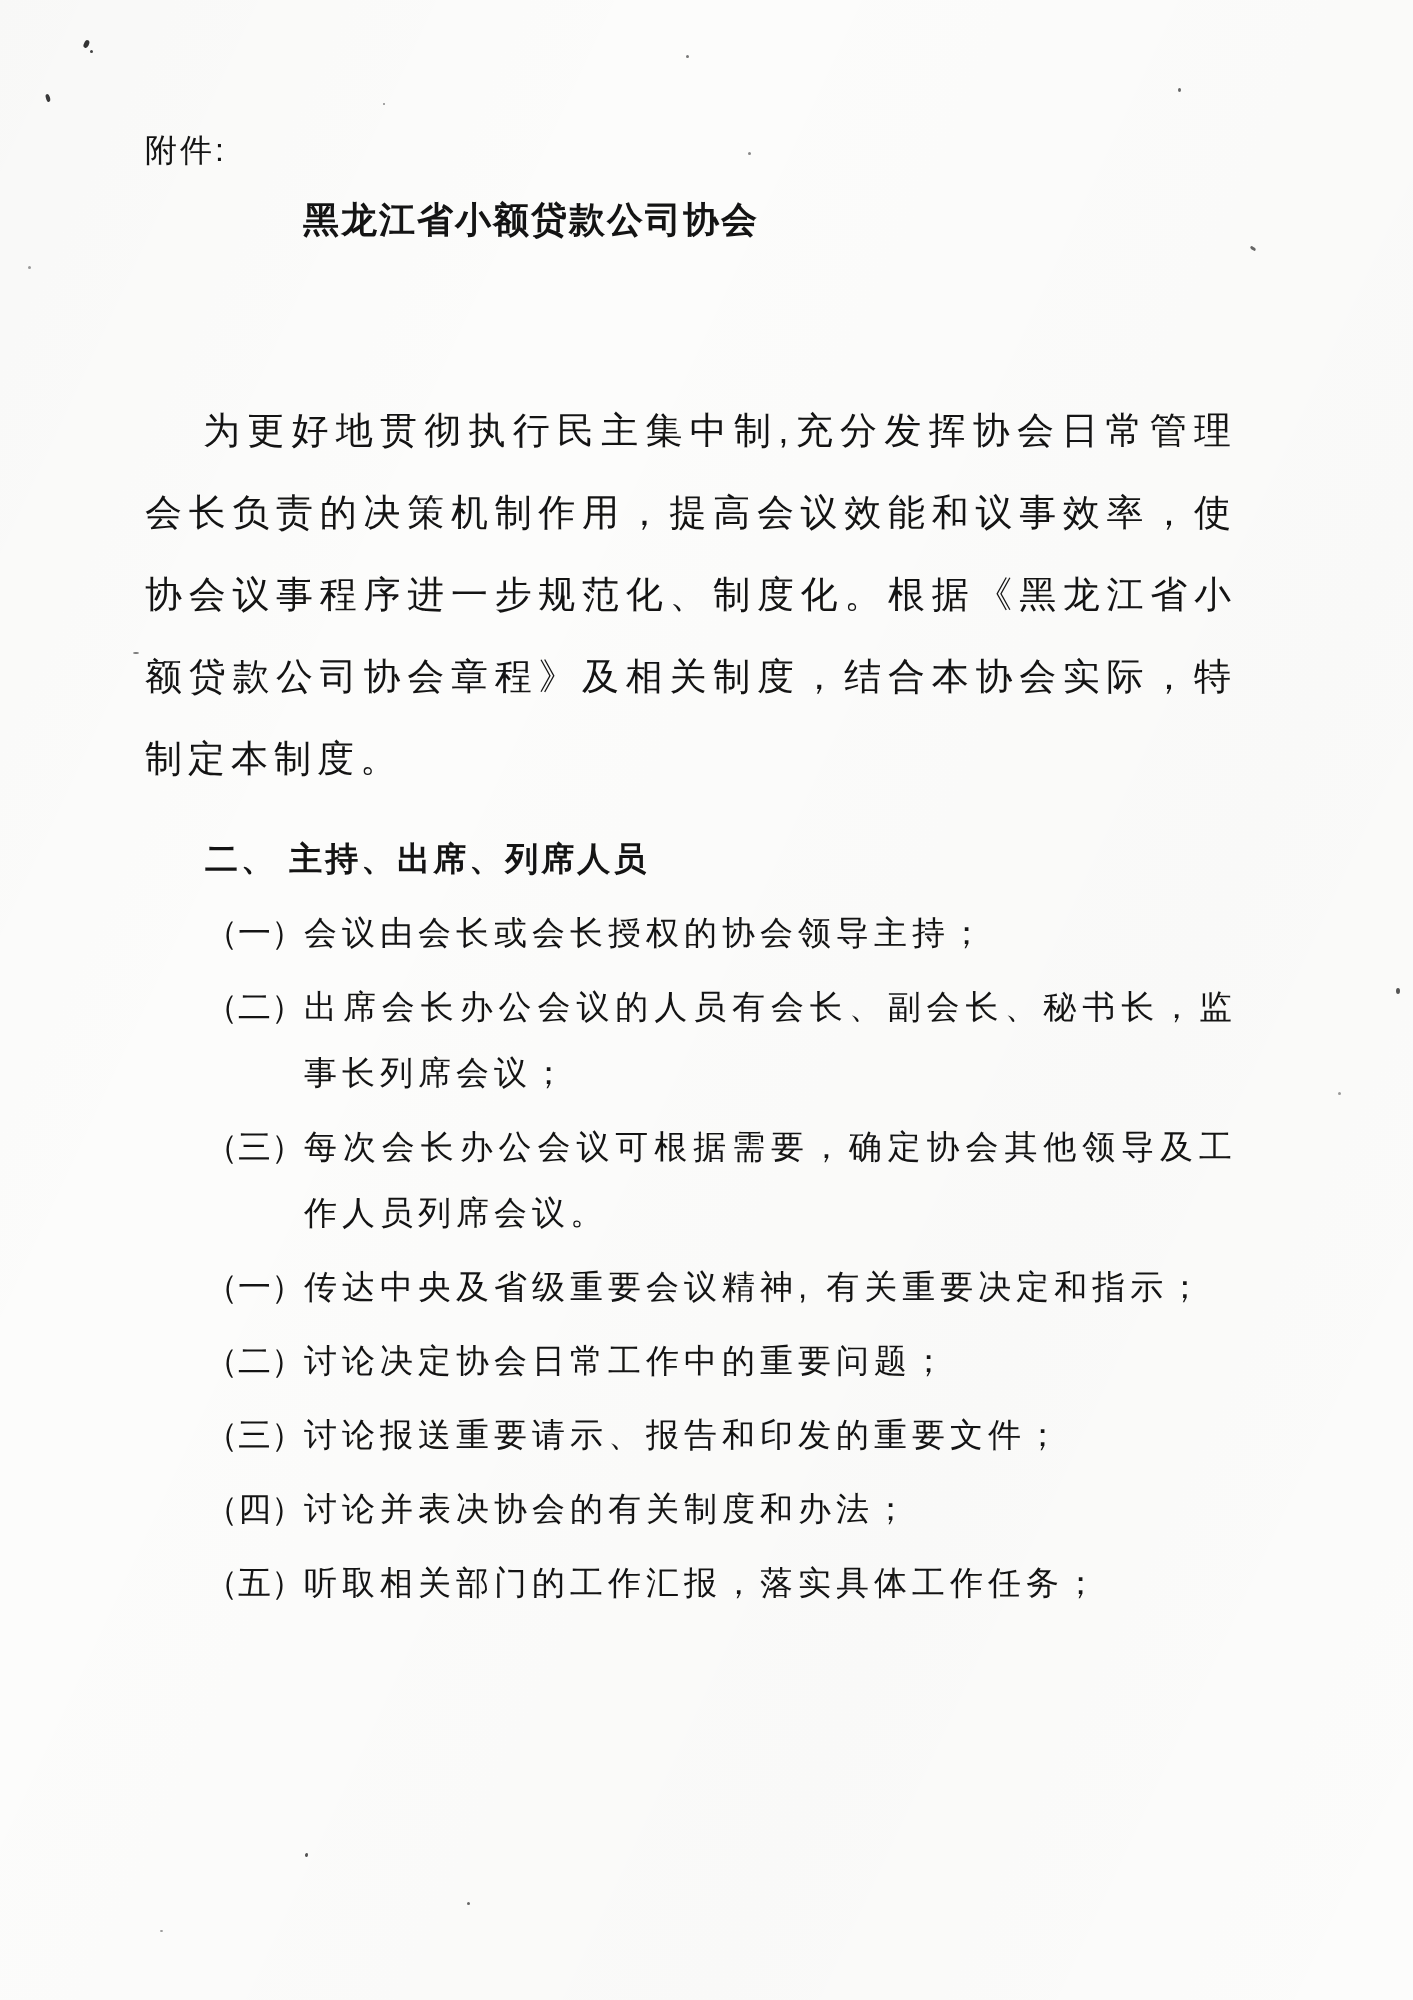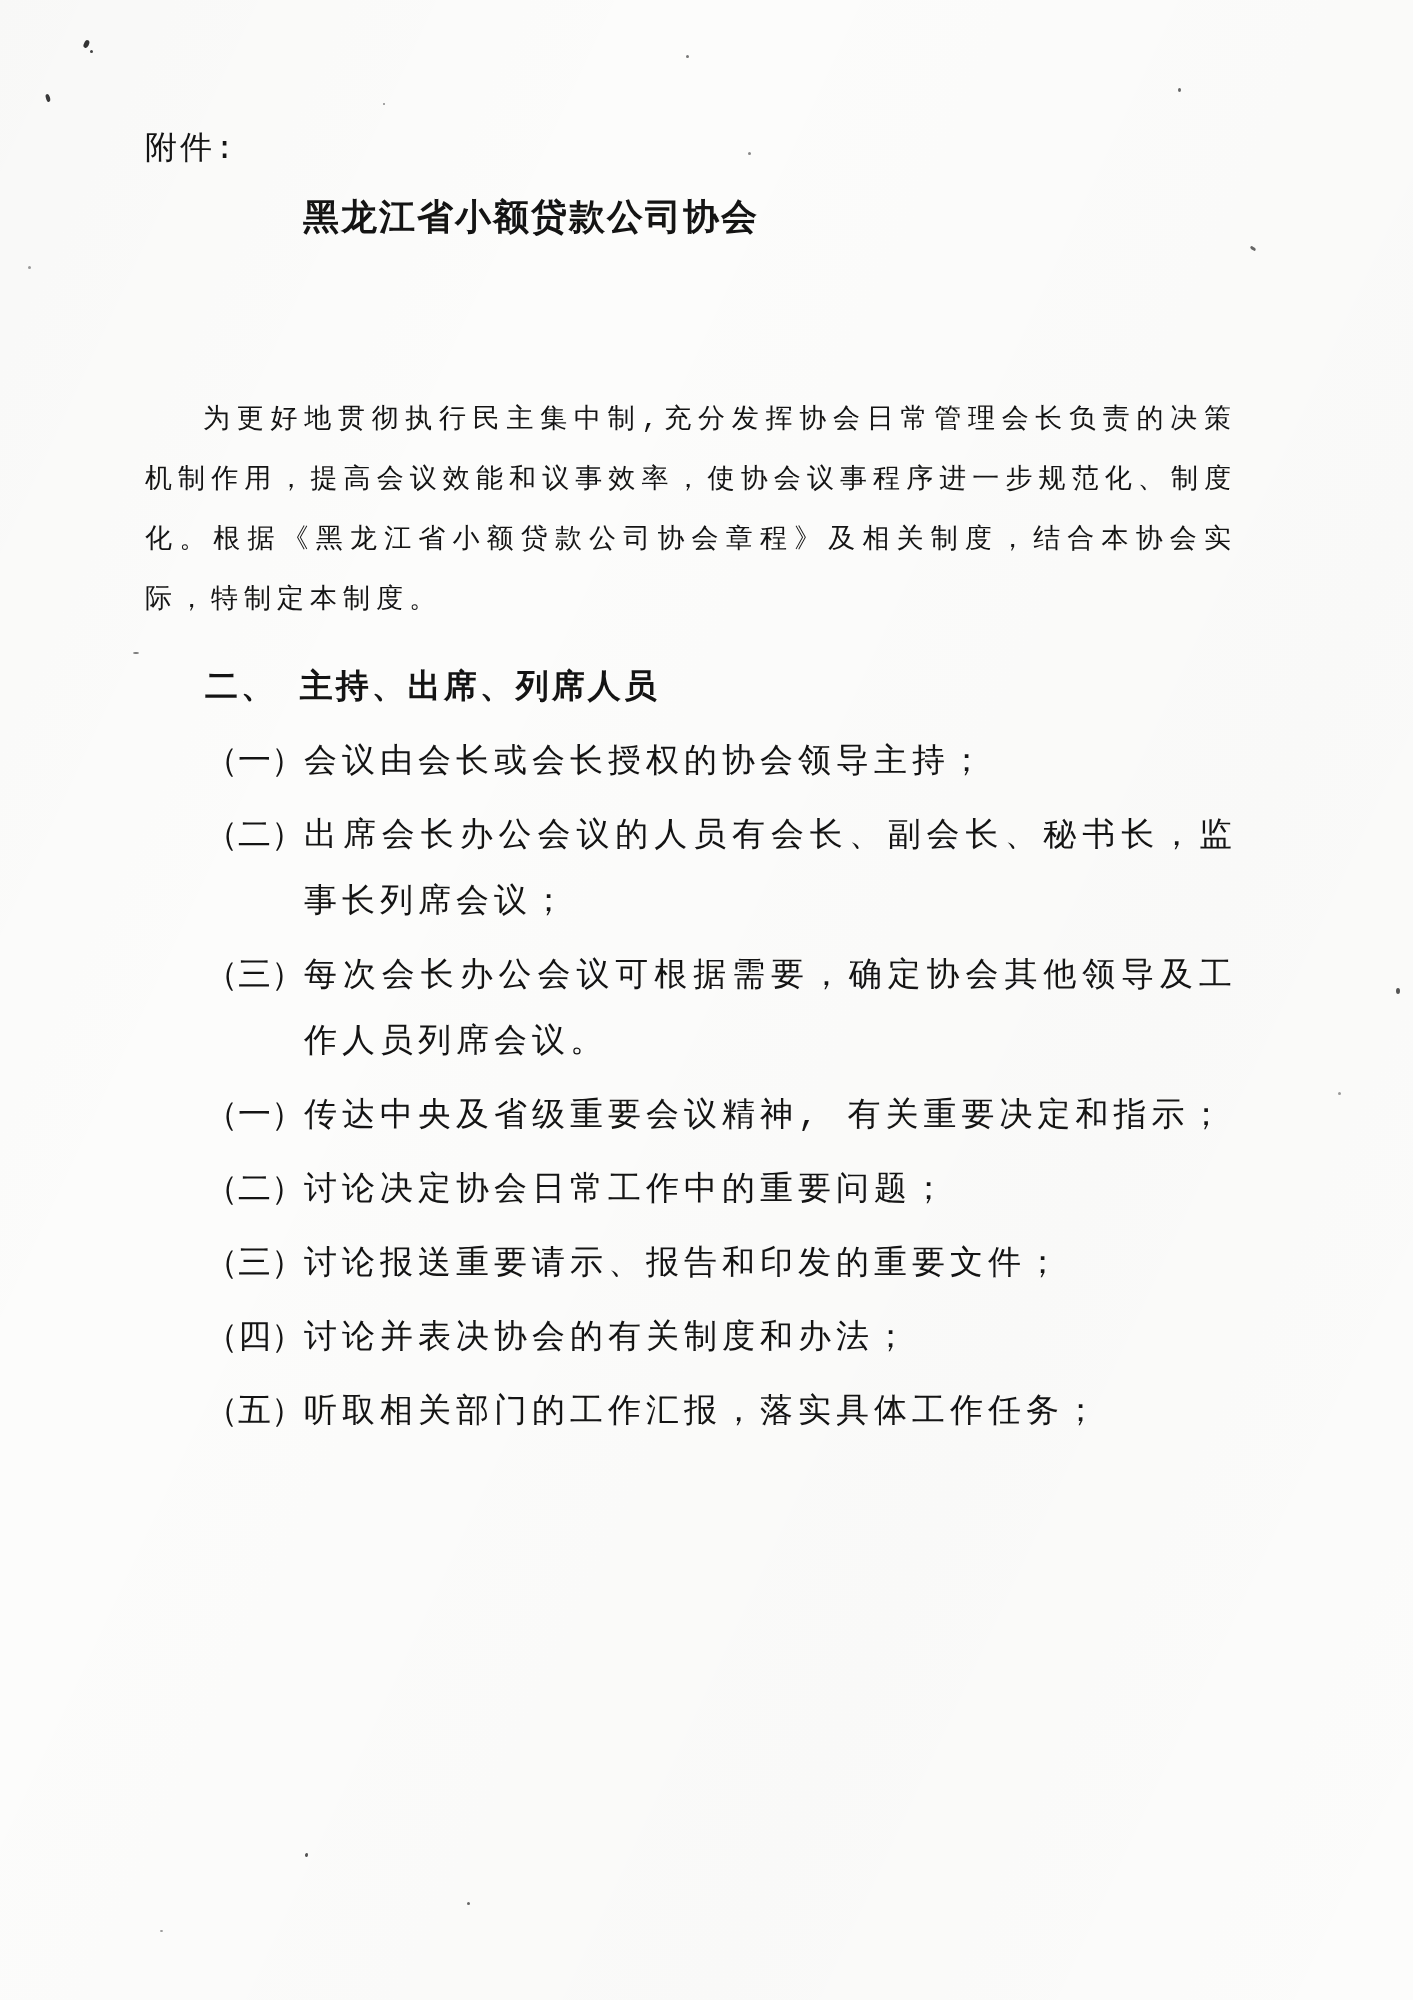--- a/index.html
+++ b/index.html
@@ -4,21 +4,21 @@
 <style>
   html, body { margin: 0; padding: 0; background: #ffffff; }
 
   .page {
     position: relative;
     width: 1413px;
     height: 2000px;
     background: #fcfcfb;
     overflow: hidden;
     color: #141414;
-    font-family: Liberation Mono, monospace;
+    font-family: Liberation Sans, sans-serif;
   }
 
   
   .page::before {
     content: "";
     position: absolute; inset: 0;
     background:
       linear-gradient(115deg, rgba(0,0,0,0.015) 0%, rgba(0,0,0,0) 30%, rgba(0,0,0,0.012) 70%, rgba(0,0,0,0) 100%);
     pointer-events: none;
   }
@@ -41,22 +41,22 @@
     font-weight: bold;
     line-height: 68px;
     letter-spacing: 2px;
     padding-left: 158px;
     white-space: nowrap;
   }
   .title-line.first { margin-top: 14px; }
 
   .intro {
     margin: 136px 0 0 0;
-    font-size: 27px;
-    line-height: 60px;
+    font-size: 37px;
+    line-height: 82px;
     letter-spacing: 6px;
     text-align: justify;
     text-indent: 58px;
   }
 
   .sec-heading {
     font-size: 33px;
     font-weight: bold;
     line-height: 66px;
     letter-spacing: 3px;

